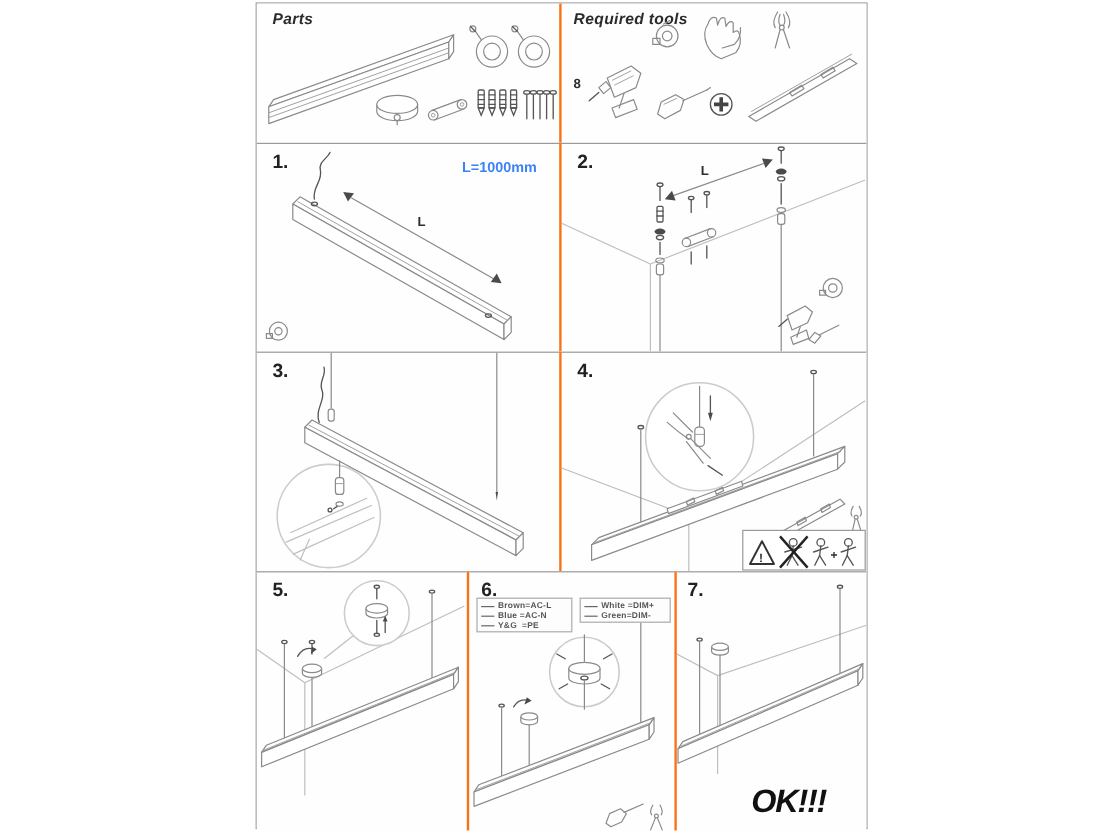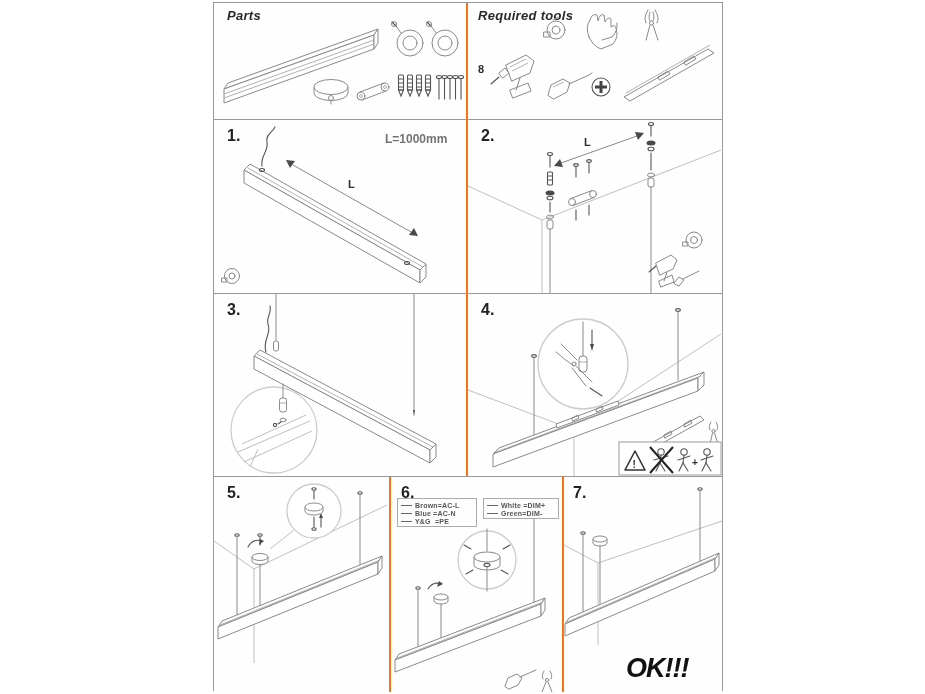--- a/index.html
+++ b/index.html
@@ -4,21 +4,21 @@
 <style>
   * { margin:0; padding:0; box-sizing:border-box; }
   html,body { width:925px; height:694px; background:#ffffff; font-family:"Liberation Sans", sans-serif; }
   .stage { position:relative; width:925px; height:694px; background:#ffffff; overflow:hidden; }
   .sheet { position:absolute; left:213px; top:2px; width:510px; height:689px; border:1px solid #9a9a9a; background:#fefefe; }
   .panel { position:absolute; background:#fefefe; }
   .b-left { border-left:2px solid #f97316; }
   .b-top  { border-top:1px solid #9a9a9a; }
   .panel-title { position:absolute; left:13px; top:5px; font:italic 700 13px "Liberation Sans", sans-serif; color:#2b2b2b; letter-spacing:.3px; }
   .step-num { position:absolute; left:13px; top:7px; font:700 16px "Liberation Sans", sans-serif; color:#222; }
-  .len-note { position:absolute; left:171px; top:12px; font:700 12px "Liberation Sans", sans-serif; color:#737373; }
+  .len-note { position:absolute; left:171px; top:12px; font:700 12px "Liberation Sans", sans-serif; color:#3b82f6; }
   .ok-text { position:absolute; left:62px; top:176px; font:italic 800 27px "Liberation Sans", sans-serif; color:#111; letter-spacing:-1px;text-align:right; }
   .legend-box { position:absolute; border:1px solid #ababab; background:#fdfdfd; padding:2px 3px 1px 3px; }
   .lg-row { display:flex; align-items:center; height:8px; white-space:pre; }
   .lg-row .wire { display:inline-block; width:11px; height:0; border-top:1.4px solid #666; margin-right:3px; flex:none; }
   .lg-row span.t { font:700 7px "Liberation Sans", sans-serif; color:#555; letter-spacing:.2px; }
   svg { position:absolute; left:0; top:0; }
   .s   { stroke:#8a8a8a; fill:none; stroke-width:1; stroke-linecap:round; stroke-linejoin:round; }
   .sw  { stroke:#8a8a8a; fill:#ffffff; stroke-width:1; stroke-linejoin:round; }
   .lt  { stroke:#bfbfbf; fill:none; stroke-width:1; }
   .dk  { stroke:#555; fill:none; stroke-width:1.1; stroke-linecap:round; }

